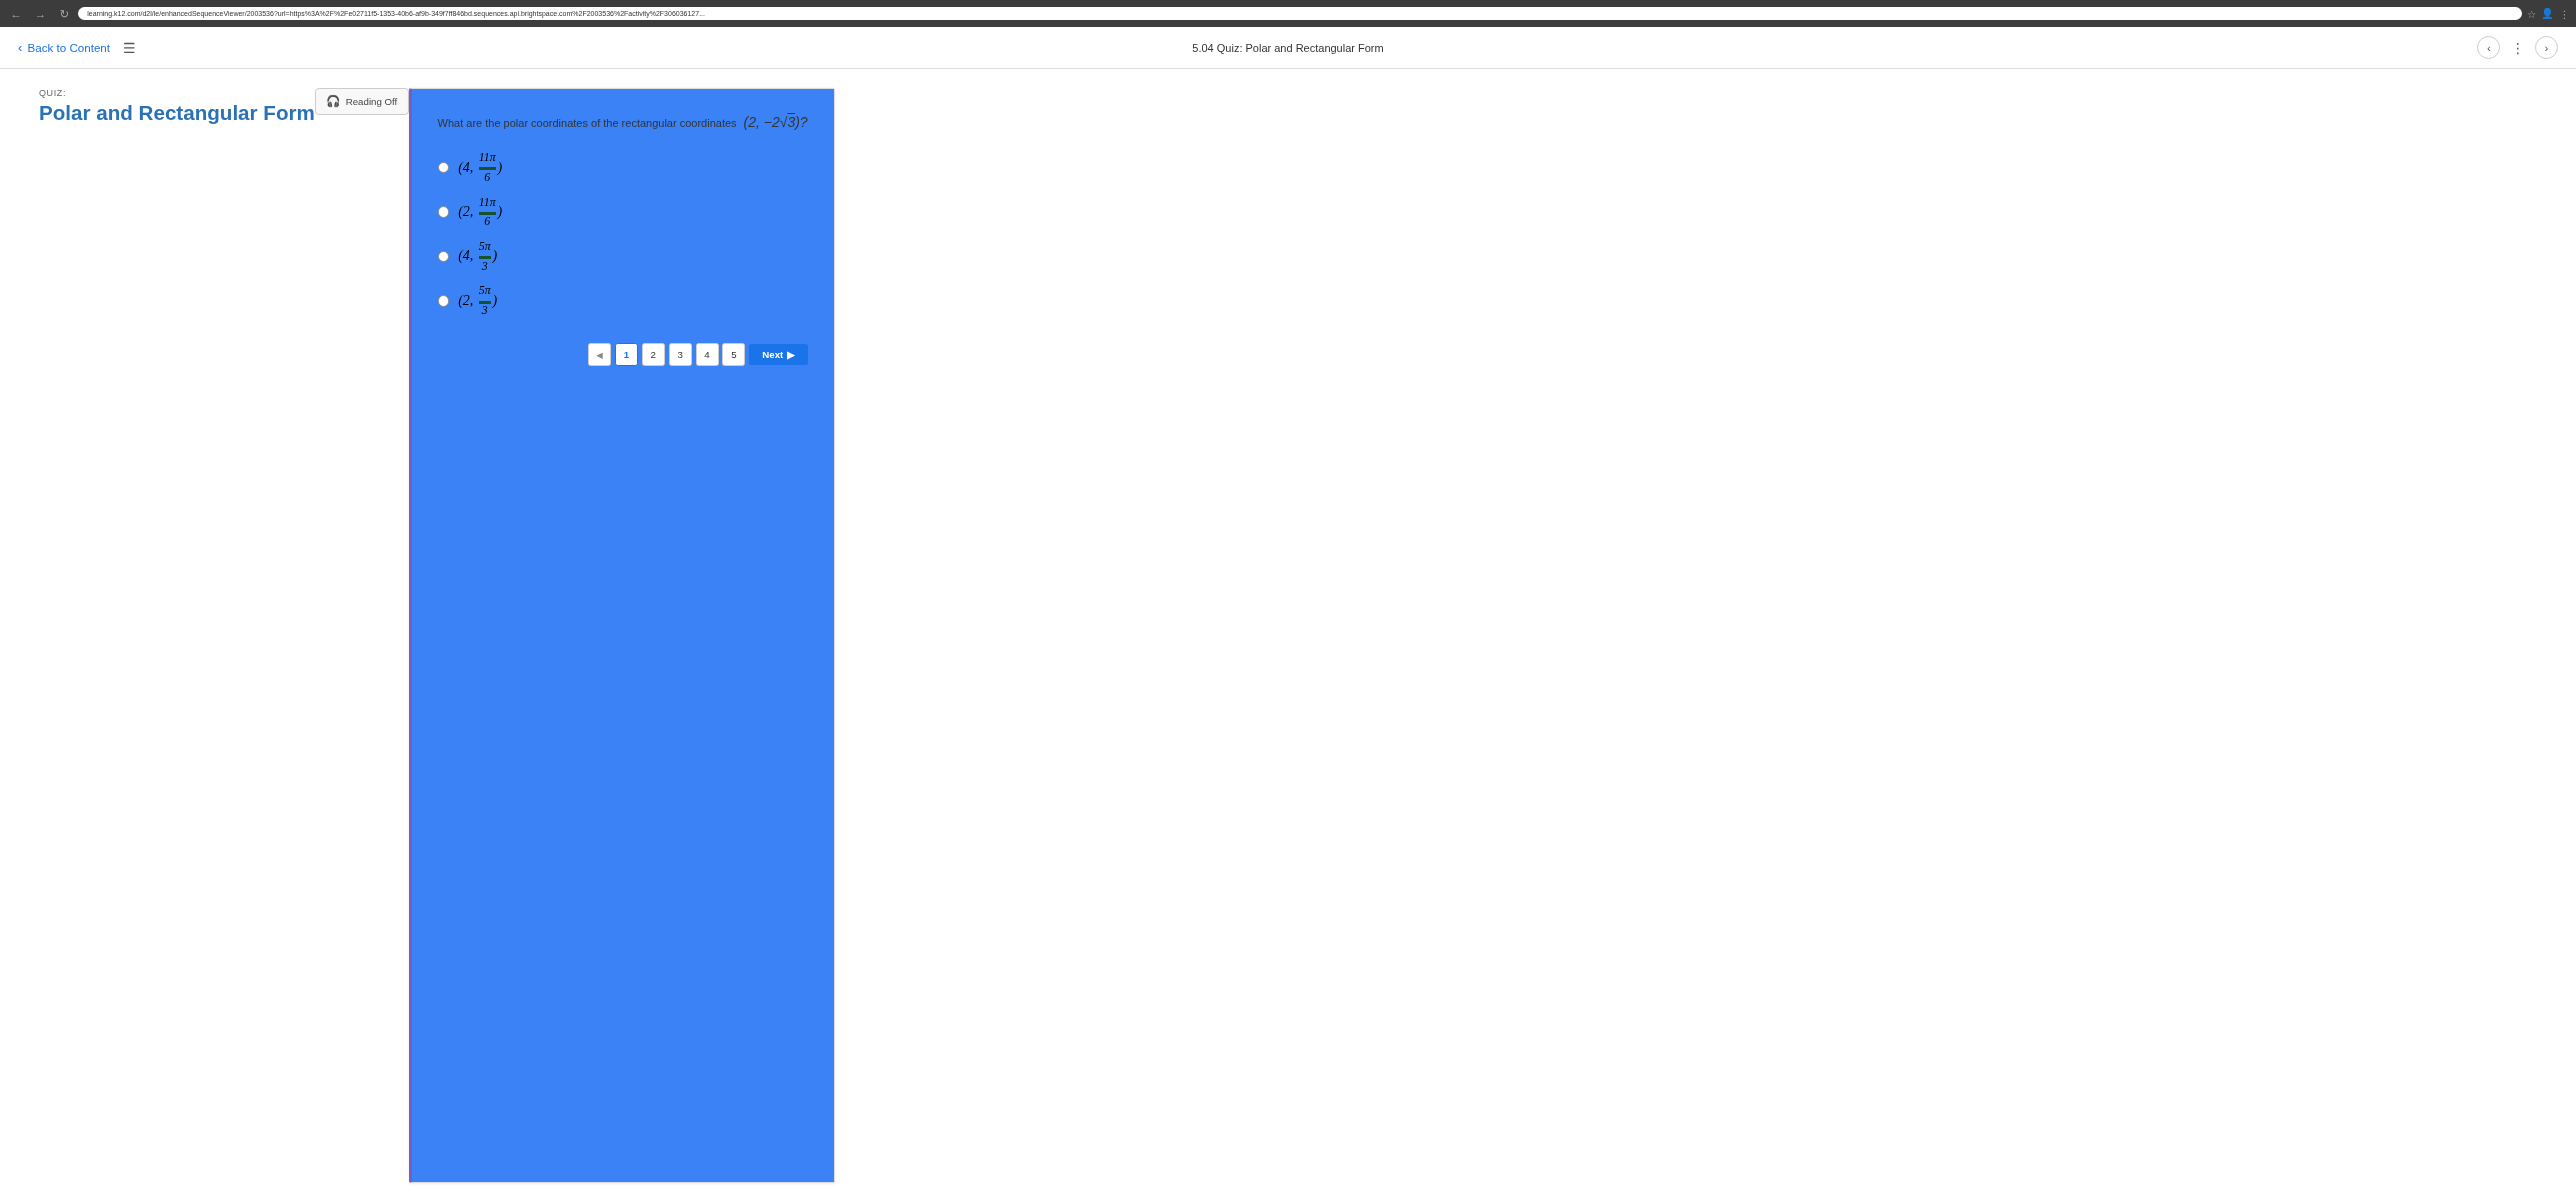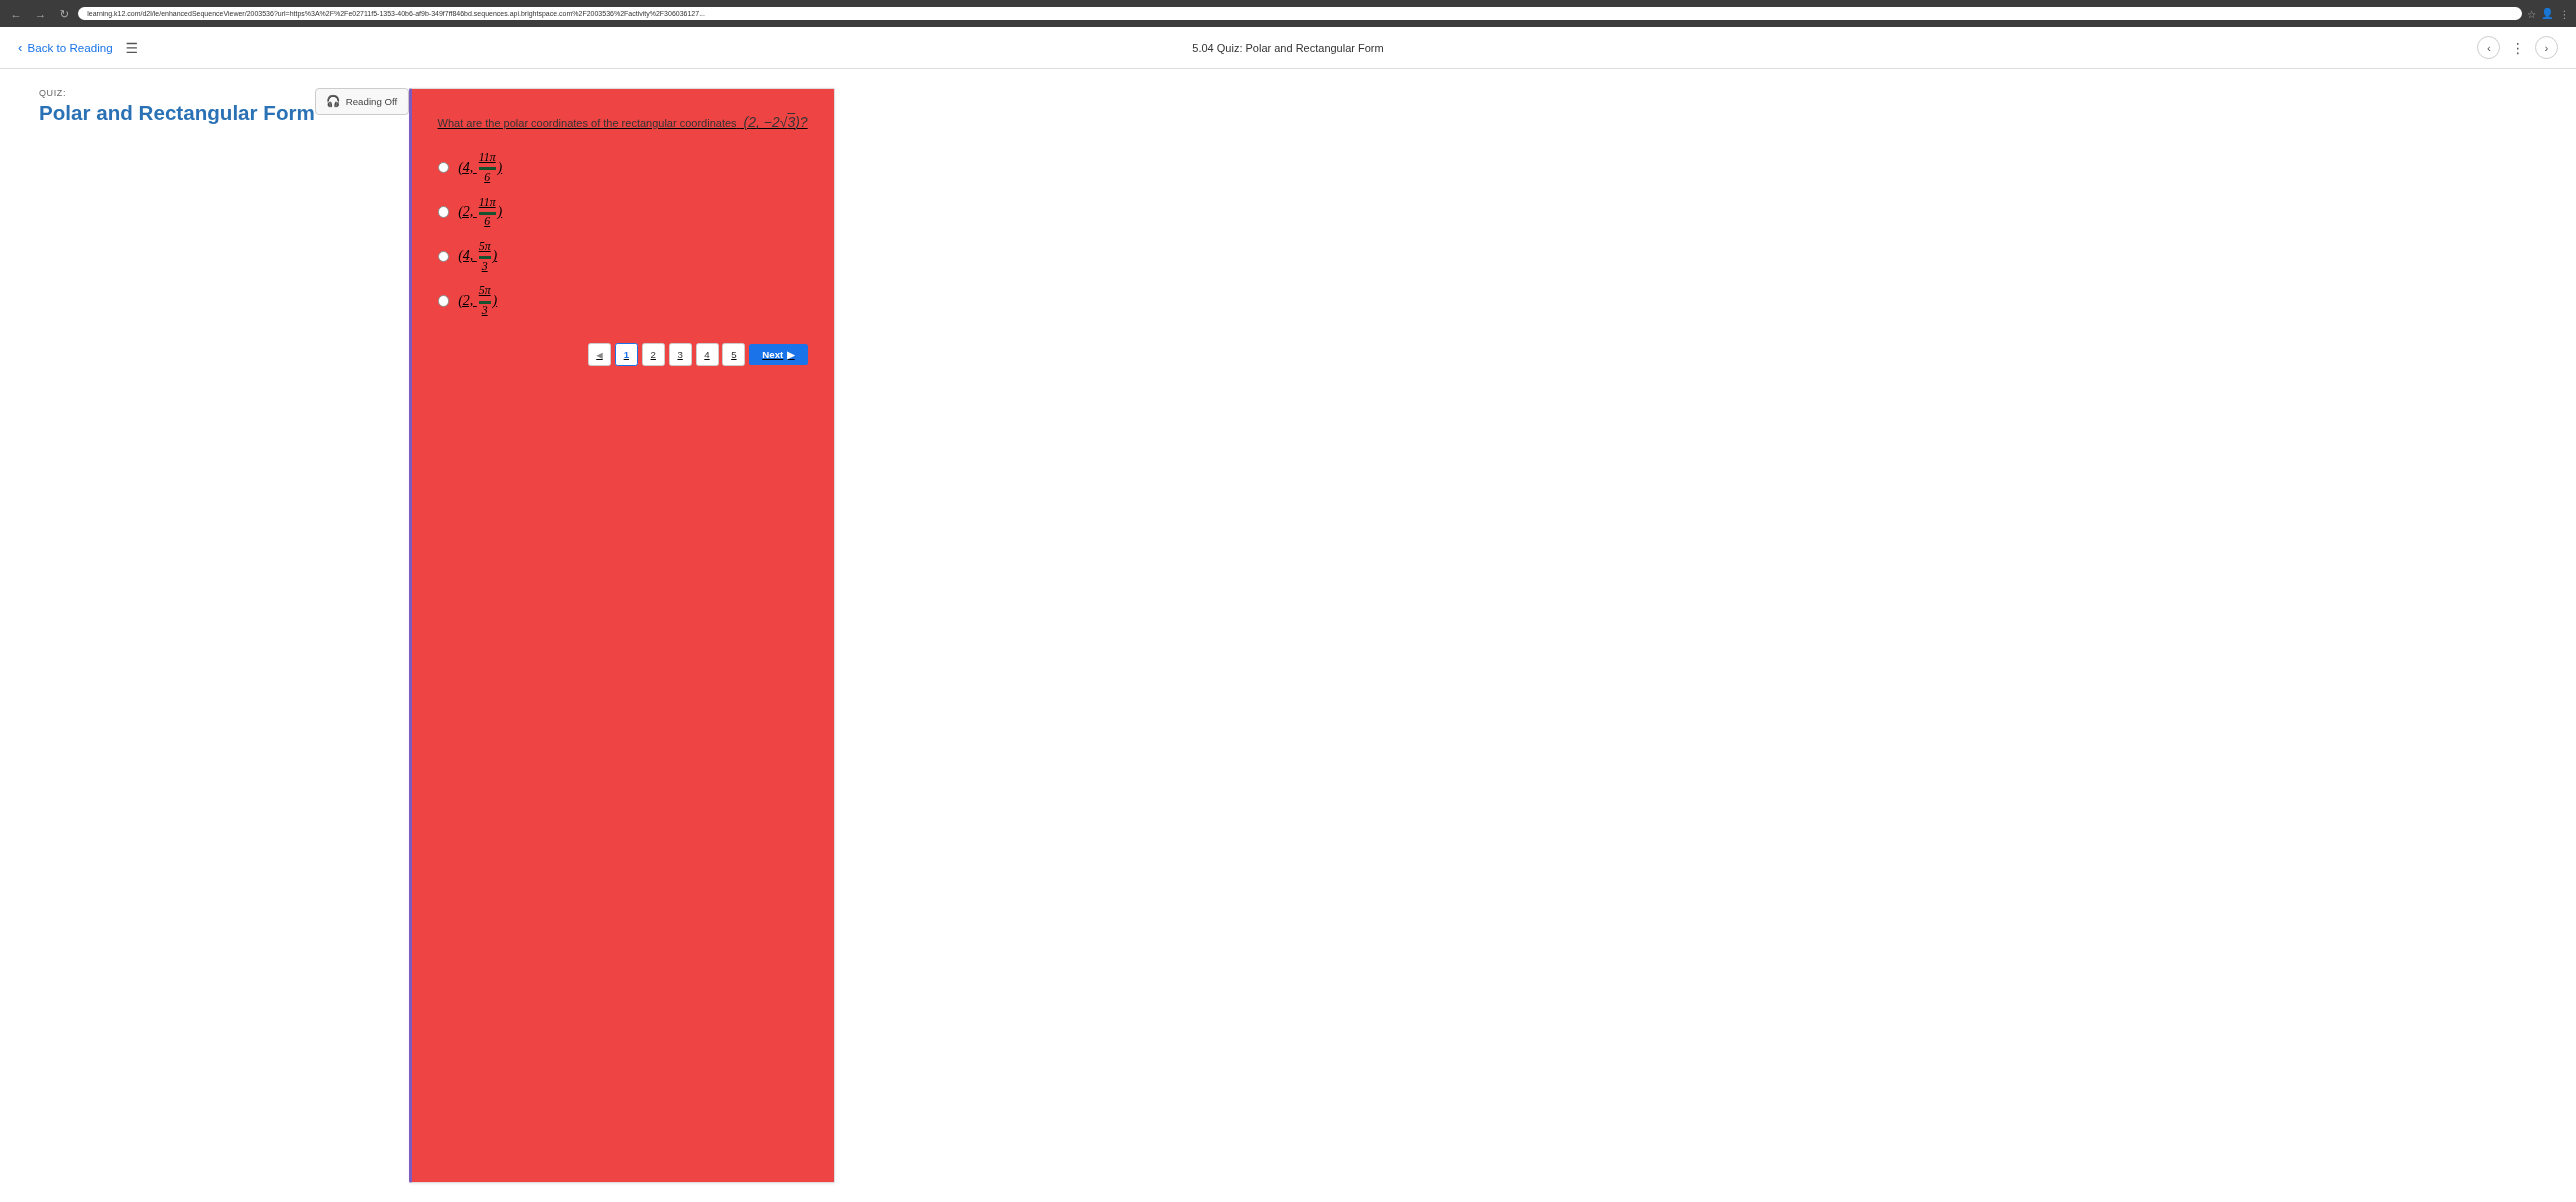--- a/index.html
+++ b/index.html
@@ -148,25 +148,24 @@
     }
     .reading-off-btn .headphones-icon {
       font-size: 11.6px;
     }
 
     
     .question-card {
       border: 0.6px solid #ddd;
       border-radius: 2px;
       padding: 23px 26px;
-      background: #ef4444;
+      background: #3b82f6;
       box-shadow: 0 0.6px 2.6px rgba(0,0,0,0.08);
       position: relative;
       border-left: 3.2px solid #7c5cbf;
-      text-decoration: underline;
     }
     .question-text {
       font-size: 11px;
       color: #333;
       margin-bottom: 18px;
       line-height: 1.5;
     }
     .question-math {
       font-size: 14px;
       font-style: italic;
@@ -282,21 +281,21 @@
   <span style="color:#aaa;font-size:10.3px;cursor:pointer;">☆</span>
   <span style="color:#aaa;font-size:10.3px;cursor:pointer;">👤</span>
   <span style="color:#aaa;font-size:10.3px;cursor:pointer;">⋮</span>
 </div>
 
 <div class="page-wrapper">
 
   <div class="top-nav">
     <a class="back-to-content">
       <span class="chevron">‹</span>
-      <span>Back to Reading</span>
+      <span>Back to Content</span>
     </a>
     <span class="hamburger">☰</span>
     <div class="nav-title">5.04 Quiz: Polar and Rectangular Form</div>
     <div class="nav-right">
       <div class="nav-circle-btn">‹</div>
       <span class="nav-dots">⋮</span>
       <div class="nav-circle-btn">›</div>
     </div>
   </div>
 

